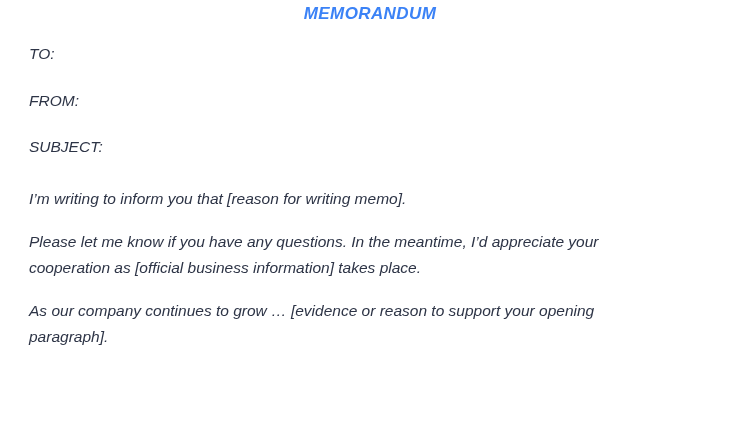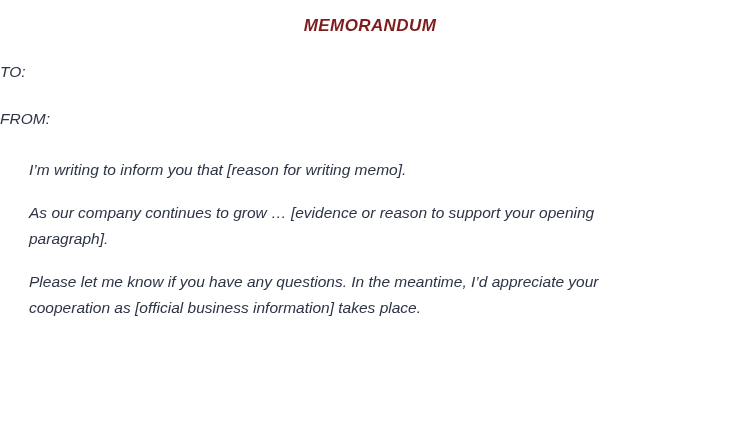--- a/index.html
+++ b/index.html
@@ -20,27 +20,28 @@
     height: 442px;
     box-sizing: border-box;
     padding: 0;
   }
   .memo-title {
     font-style: italic;
     font-weight: bold;
     font-size: 17px;
     letter-spacing: 0.4px;
     text-align: center;
-    color: #7f1d1d;
+    color: #3b82f6;
     margin: 0;
-    padding-top: 16px;
+    padding-top: 4px;
     padding-left: 4px;
   }
   .fields {
-    margin-top: 28px;
+    margin-top: 22px;
+    padding-left: 29px;
   }
   .field-line {
     font-style: italic;
     font-size: 15.5px;
     color: #2d3446;
     line-height: 1;
     margin-bottom: 31px;
   }
   .body-block {
     padding-left: 29px;
@@ -64,21 +65,22 @@
 </head>
 <body>
 
 <div class="page">
 
   <div class="memo-title">MEMORANDUM</div>
 
   <div class="fields">
     <div class="field-line">TO:</div>
     <div class="field-line">FROM:</div>
+    <div class="field-line">SUBJECT:</div>
   </div>
 
   <div class="body-block">
     <p class="para p1">I’m writing to inform you that [reason for writing memo].</p>
+    <p class="para p3">Please let me know if you have any questions. In the meantime, I’d appreciate your cooperation as [official business information] takes place.</p>
     <p class="para p2">As our company continues to grow … [evidence or reason to support your opening paragraph].</p>
-    <p class="para p3">Please let me know if you have any questions. In the meantime, I’d appreciate your cooperation as [official business information] takes place.</p>
   </div>
 
 </div>
 
 </body></html>

